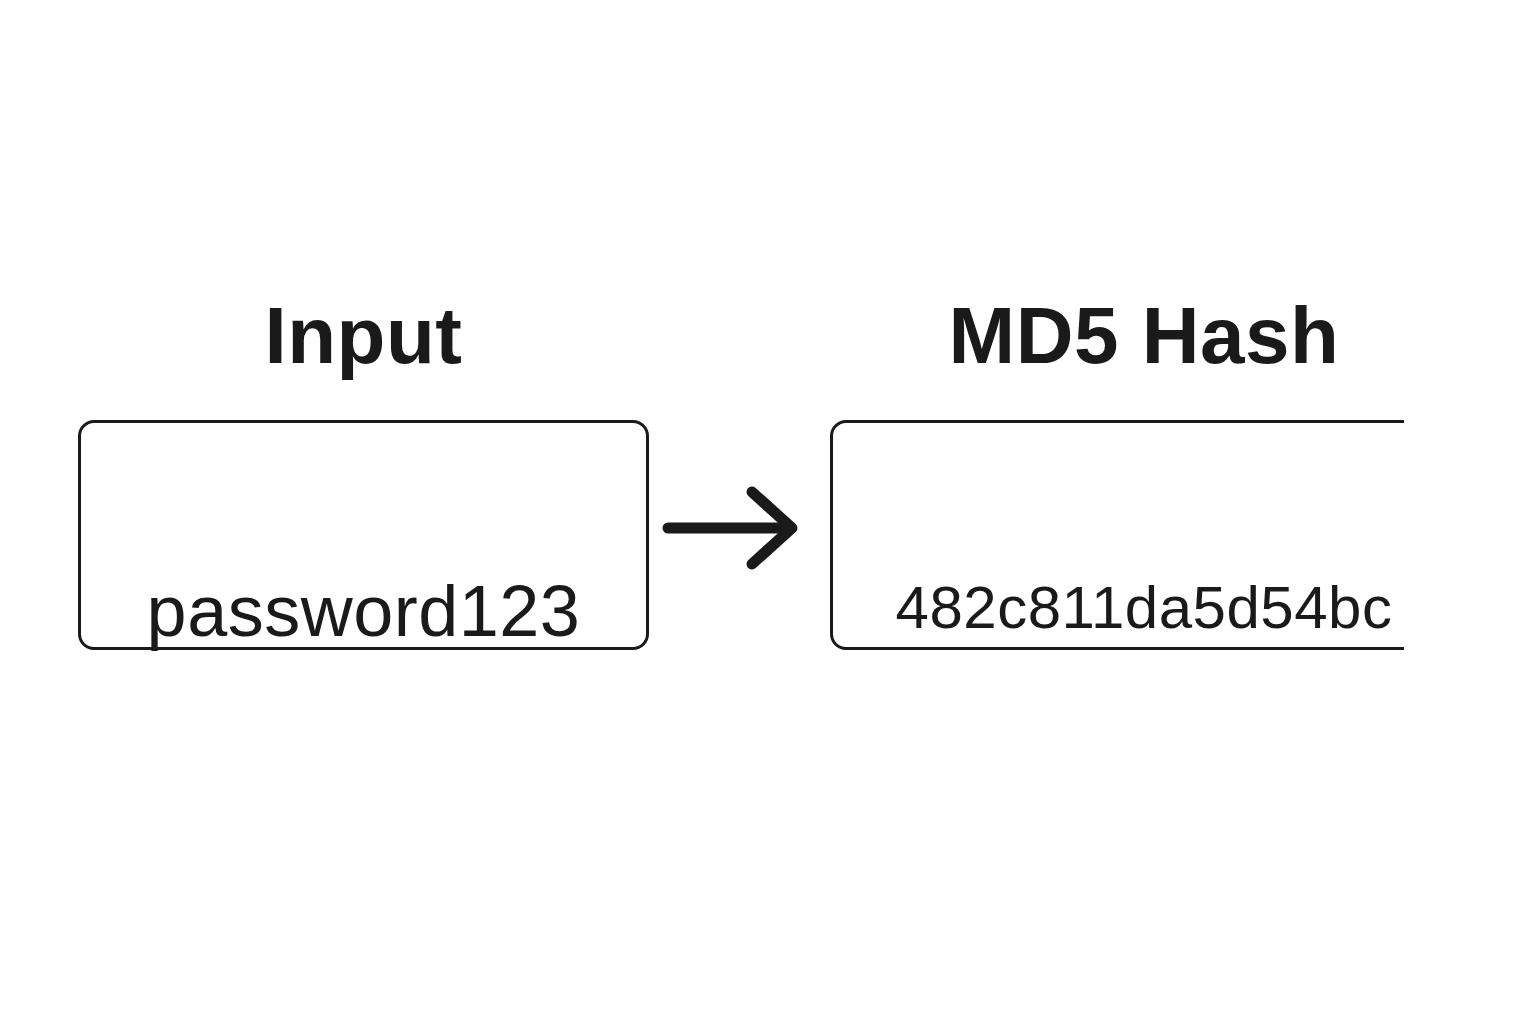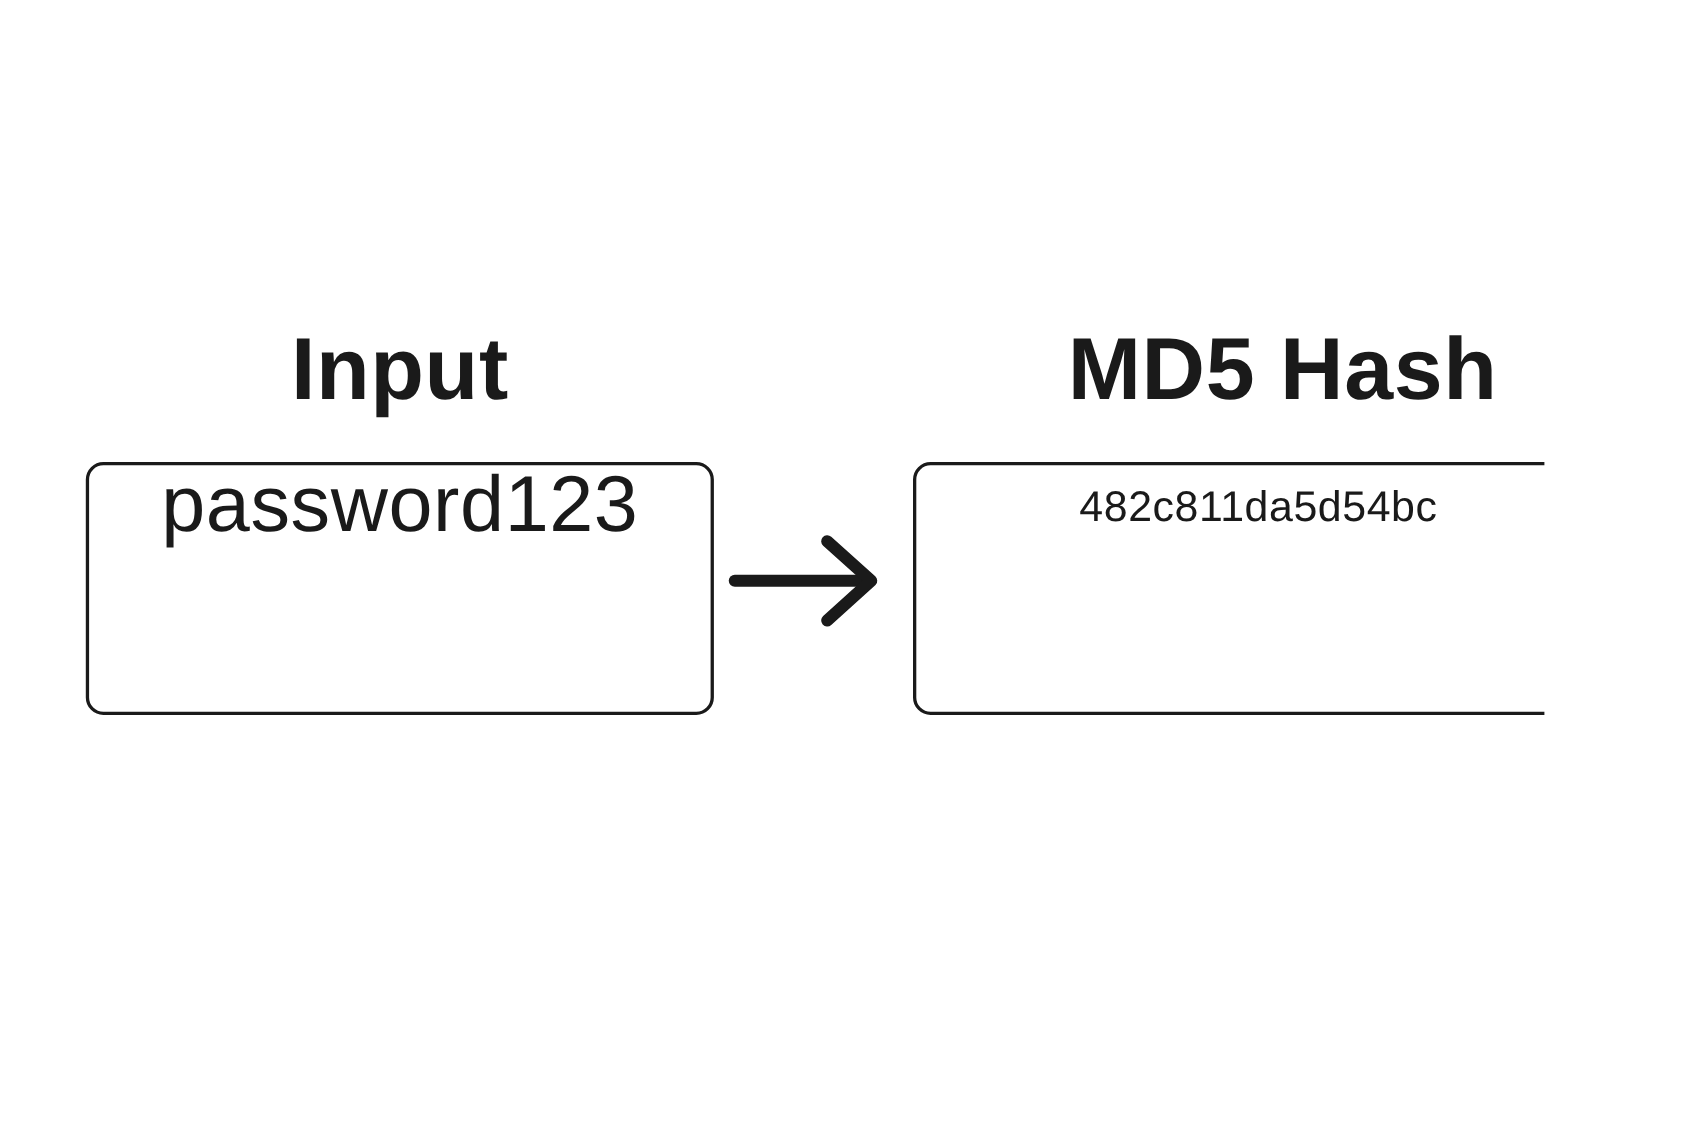--- a/index.html
+++ b/index.html
@@ -23,48 +23,48 @@
     top: 292px;
     text-align: center;
     font-size: 80px;
     font-weight: 700;
     line-height: 1.1;
     letter-spacing: 0.5px;
     color: var(--ink, #1a1a1a);
     white-space: nowrap;
   }
   .col-title.left  { left: 78px;  width: 571px; }
-  .col-title.right { left: 852px; width: 628px; }
+  .col-title.right { left: 830px; width: 628px; }
 
   .box {
     position: absolute;
     top: 420px;
     height: 230px;
     box-sizing: border-box;
     border: 3.5px solid var(--ink, #1a1a1a);
     border-radius: 16px;
     background: var(--bg, #ffffff);
     display: flex;
     flex-direction: column;
     align-items: center;
-    justify-content: flex-start;
+    justify-content: flex-end;
   }
   .box.left-box  { left: 78px;  width: 571px; }
   .box.right-box { left: 830px; width: 628px; }
 
   .input-value {
     font-size: 72px;
     font-weight: 500;
     line-height: 1;
     letter-spacing: 0.5px;
     white-space: nowrap;
   }
   .hash-line {
     display: block;
-    font-size: 39px;
+    font-size: 60px;
     font-weight: 500;
     line-height: 78px;
     text-align: center;
     letter-spacing: 0.5px;
     white-space: nowrap;
   }
   .arrow {
     position: absolute;
     left: 660px;
     top: 482px;

